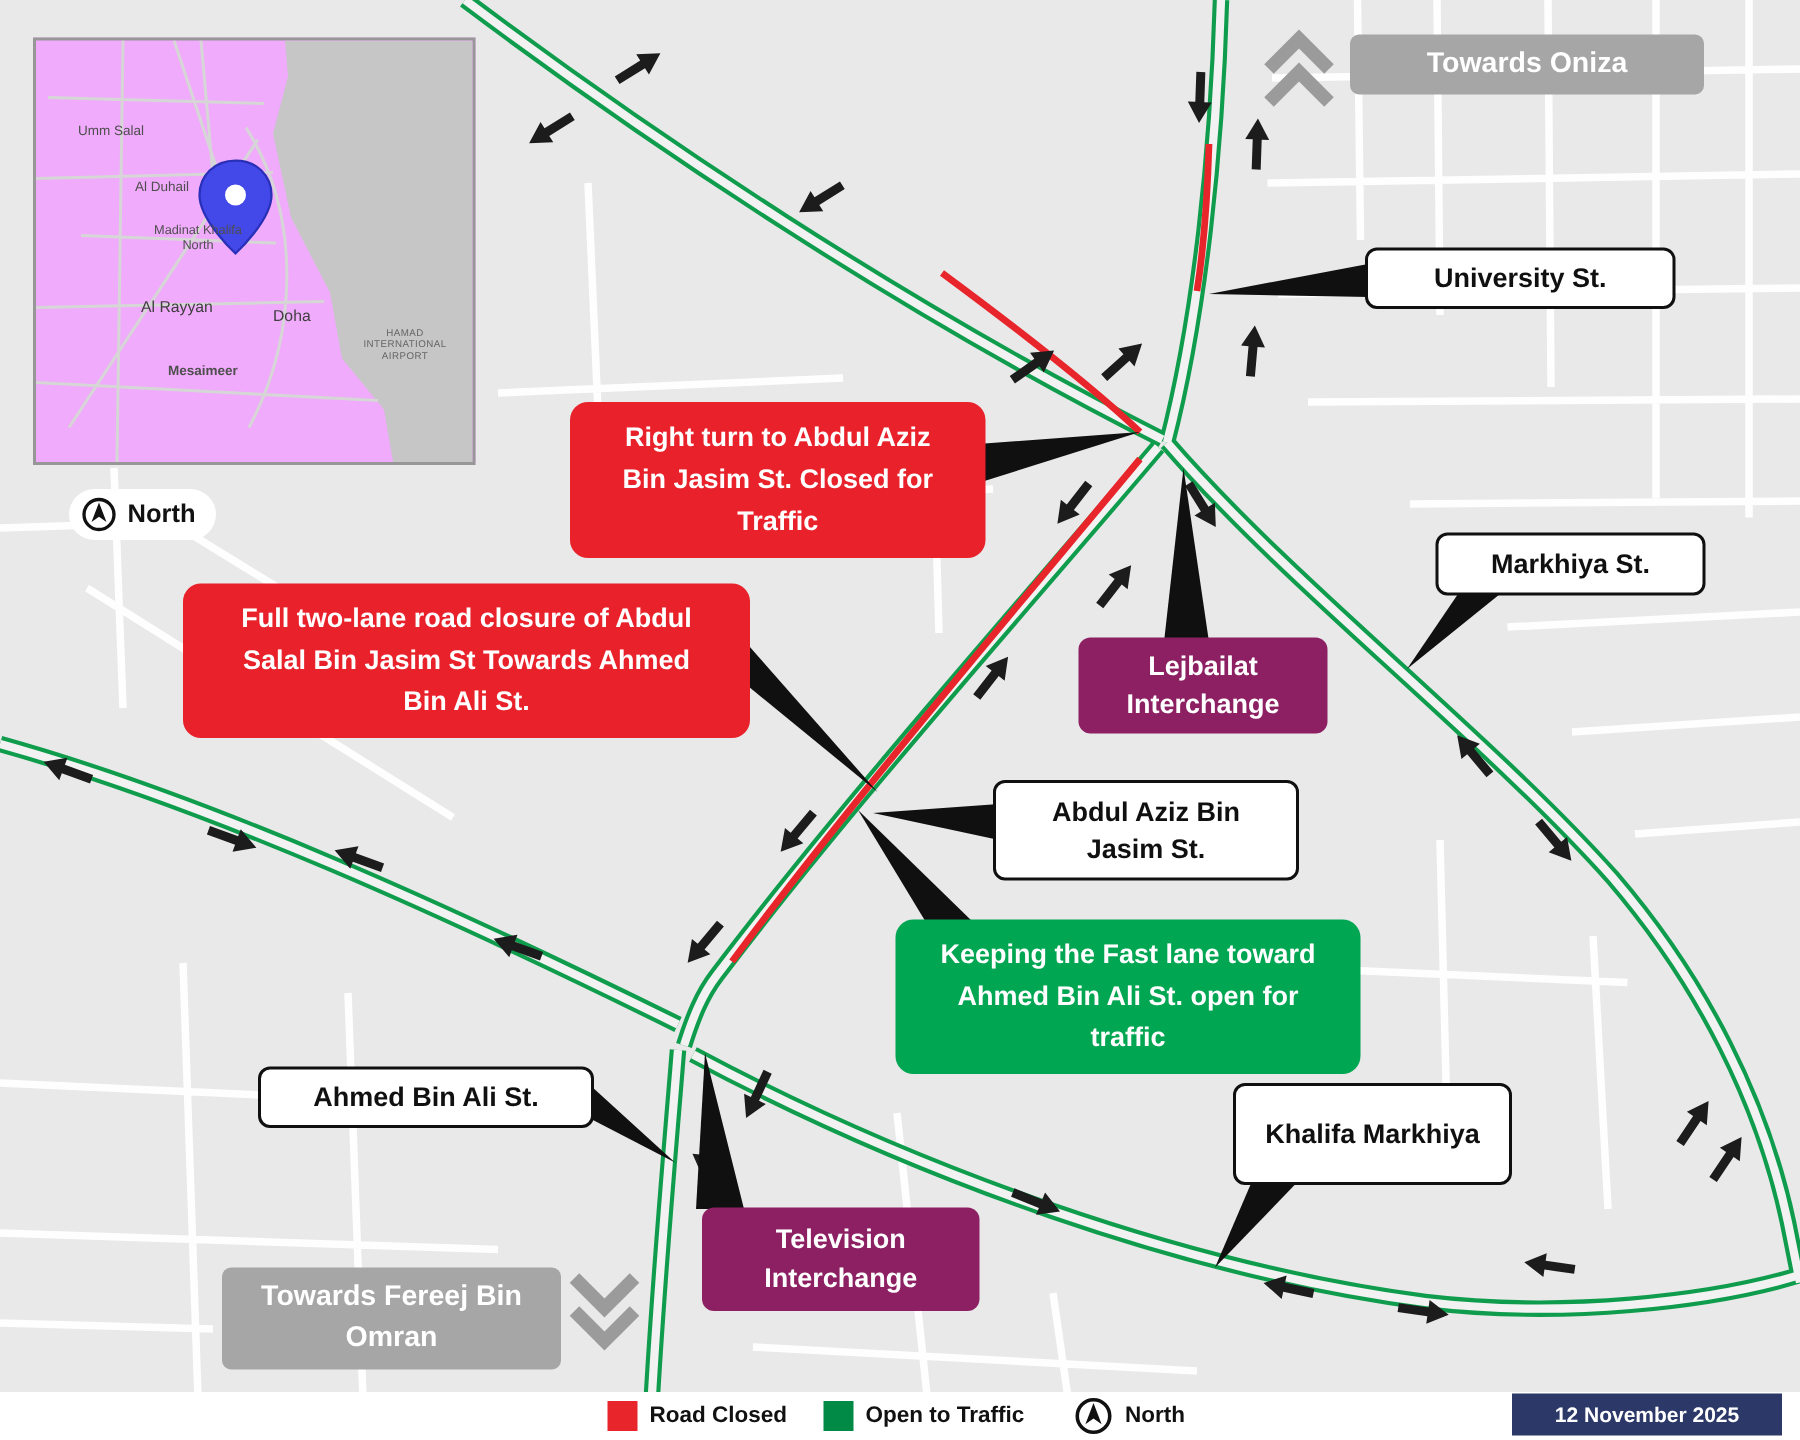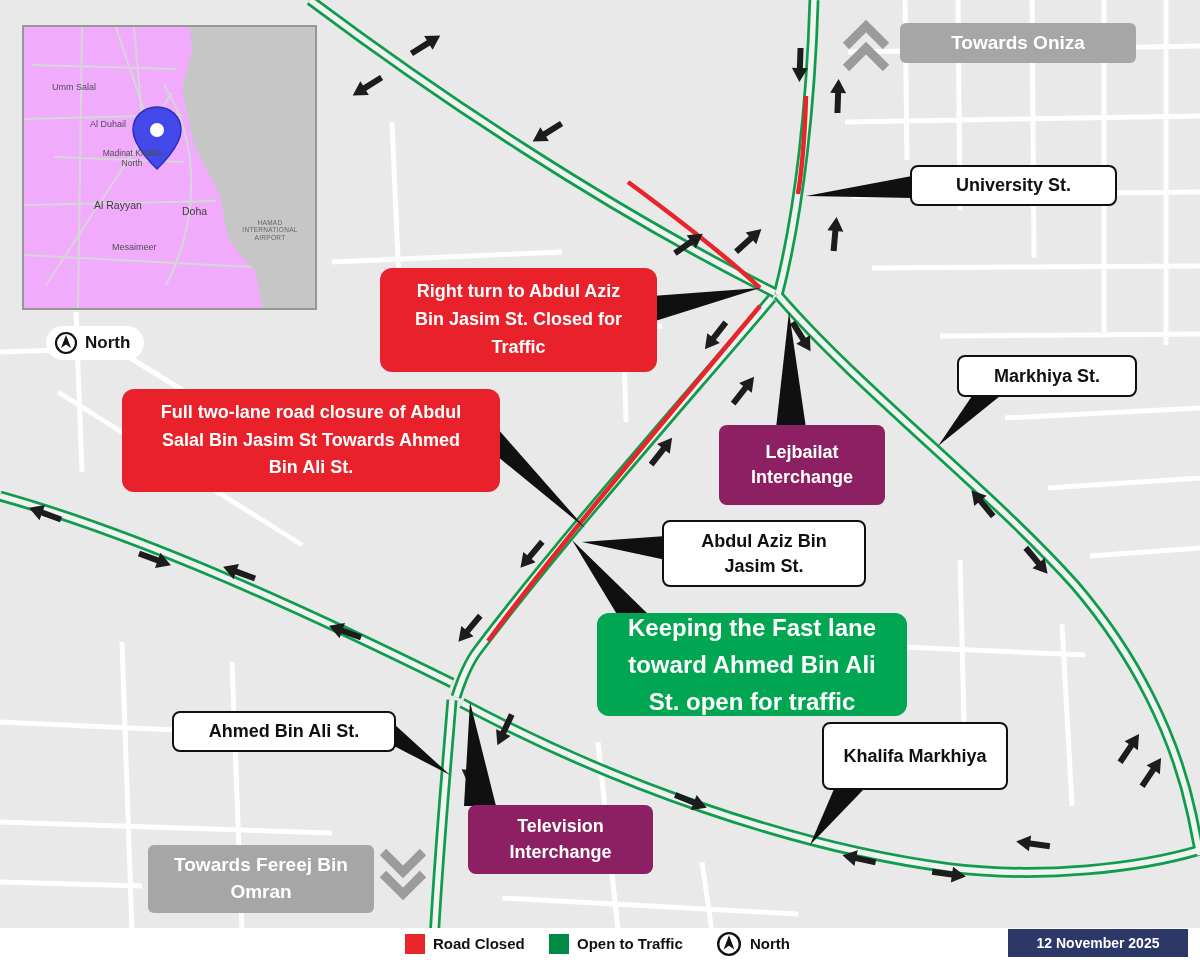--- a/index.html
+++ b/index.html
@@ -10,21 +10,21 @@
   .map-svg { position:absolute; left:0; top:0; width:1200px; height:960px; }
 
   
   .callout {
     position:absolute; box-sizing:border-box;
     display:flex; align-items:center; justify-content:center;
     text-align:center; font-weight:bold;
   }
   .c-white  { background:#ffffff; border:2.5px solid #101010; border-radius:8px; color:#101010; font-size:18px; line-height:1.35; padding:4px 10px; }
   .c-red    { background:#e8212a; color:#ffffff; border-radius:12px; font-size:18px; line-height:1.55; padding:10px 26px; }
-  .c-green  { background:#00a651; color:#ffffff; border-radius:12px; font-size:24px; line-height:1.55; padding:2px 16px; }
+  .c-green  { background:#00a651; color:#ffffff; border-radius:12px; font-size:18px; line-height:1.55; padding:2px 16px; }
   .c-purple { background:#8c2063; color:#ffffff; border-radius:8px;  font-size:18px; line-height:1.4; padding:6px 12px; }
   .c-gray   { background:#a6a6a6; color:#ffffff; border-radius:6px;  font-size:19px; line-height:1.4; padding:6px 10px; }
 
   
   .inset {
     position:absolute; left:22px; top:25px; width:295px; height:285px;
     background:#f0abfc; border:2px solid #979797; box-sizing:border-box;
   }
   .inset svg { position:absolute; left:0; top:0; width:100%; height:100%; }
   .place { position:absolute; font-size:9px; color:#4e4e4e; white-space:nowrap; }
@@ -207,21 +207,21 @@
       <g>
         <path fill="#4348e8" stroke="#2a2fb8" stroke-width="1.5" d="M133,80 C119,80 109,90 109,103 C109,120 133,142 133,142 C133,142 157,120 157,103 C157,90 147,80 133,80 Z"></path>
         <circle cx="133" cy="103" r="7" fill="#ffffff"></circle>
       </g>
     </svg>
     <span class="place" style="left:28px; top:55px;">Umm Salal</span>
     <span class="place" style="left:66px; top:92px;">Al Duhail</span>
     <span class="place place-wrap" style="left:78px; top:122px; width:60px; font-size:8.5px;">Madinat Khalifa North</span>
     <span class="place" style="left:70px; top:172px; font-size:10.5px; color:#3e3e3e;">Al Rayyan</span>
     <span class="place" style="left:158px; top:178px; font-size:10.5px; color:#3e3e3e;">Doha</span>
-    <span class="place" style="left:88px; top:215px;">Mesaimeer</span>
+    <span class="place" style="left:88px; top:215px;font-weight:bold;">Mesaimeer</span>
     <span class="place place-wrap" style="left:206px; top:192px; width:80px; font-size:6.5px; letter-spacing:0.3px; color:#666;">HAMAD INTERNATIONAL AIRPORT</span>
   </div>
 
   <div class="north-pill">
     <svg width="24" height="24" viewBox="0 0 24 24">
       <circle cx="12" cy="12" r="10" fill="none" stroke="#111111" stroke-width="2.2"></circle>
       <path d="M12,4 L17,17 L12,13.5 L7,17 Z" fill="#111111"></path>
     </svg>
     <span>North</span>
   </div>
@@ -229,21 +229,21 @@
   <div class="callout c-gray" style="left:900px; top:23px; width:236px; height:40px;">Towards Oniza</div>
 
   <div class="callout c-white" style="left:910px; top:165px; width:207px; height:41px;">University St.</div>
 
   <div class="callout c-white" style="left:957px; top:355px; width:180px; height:42px;">Markhiya St.</div>
 
   <div class="callout c-red" style="left:380px; top:268px; width:277px; height:104px;">Right turn to Abdul Aziz Bin Jasim St. Closed for Traffic</div>
 
   <div class="callout c-red" style="left:122px; top:389px; width:378px; height:103px;">Full two-lane road closure of Abdul Salal Bin Jasim St Towards Ahmed Bin Ali St.</div>
 
-  <div class="callout c-purple" style="left:719px; top:425px; width:166px; height:80px;text-align:center;">Lejbailat Interchange</div>
+  <div class="callout c-purple" style="left:719px; top:425px; width:166px; height:64px;text-align:center;">Lejbailat Interchange</div>
 
   <div class="callout c-white" style="left:662px; top:520px; width:204px; height:67px;">Abdul Aziz Bin Jasim St.</div>
 
   <div class="callout c-green" style="left:597px; top:613px; width:310px; height:103px;">Keeping the Fast lane toward Ahmed Bin Ali St. open for traffic</div>
 
   <div class="callout c-white" style="left:172px; top:711px; width:224px; height:41px;">Ahmed Bin Ali St.</div>
 
   <div class="callout c-white" style="left:822px; top:722px; width:186px; height:68px;">Khalifa Markhiya</div>
 
   <div class="callout c-purple" style="left:468px; top:805px; width:185px; height:69px;">Television Interchange</div>

